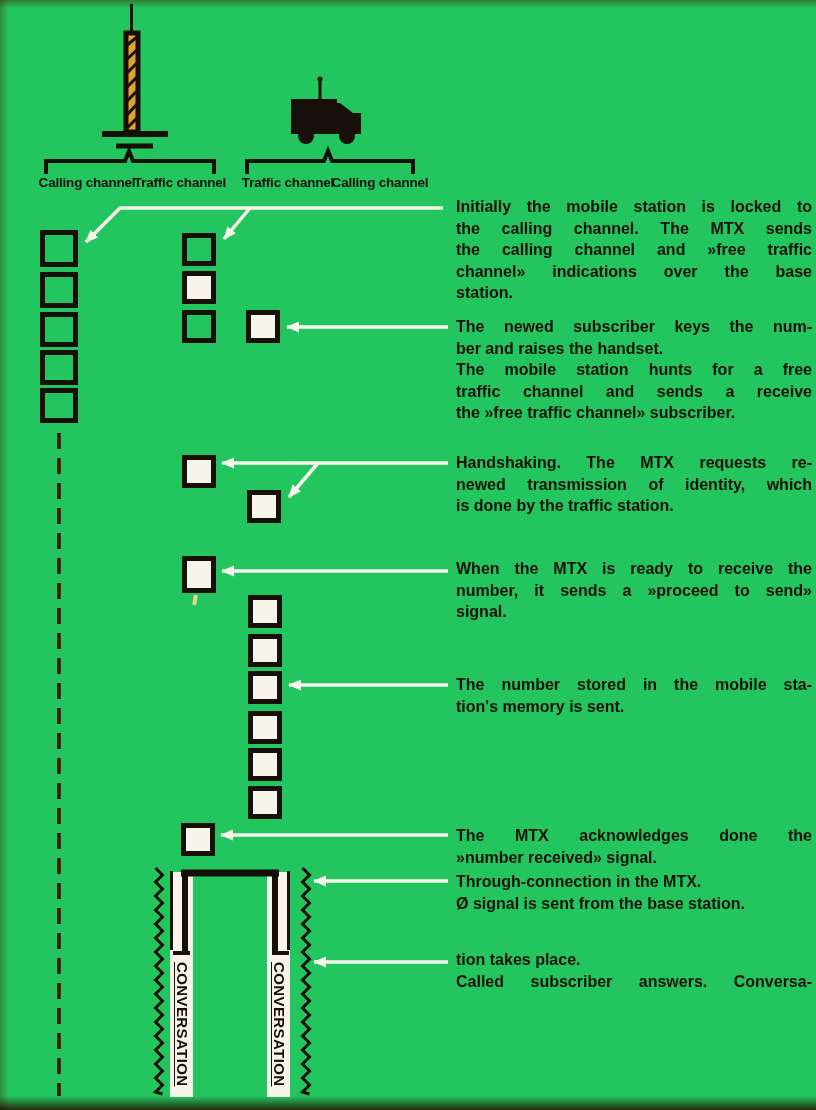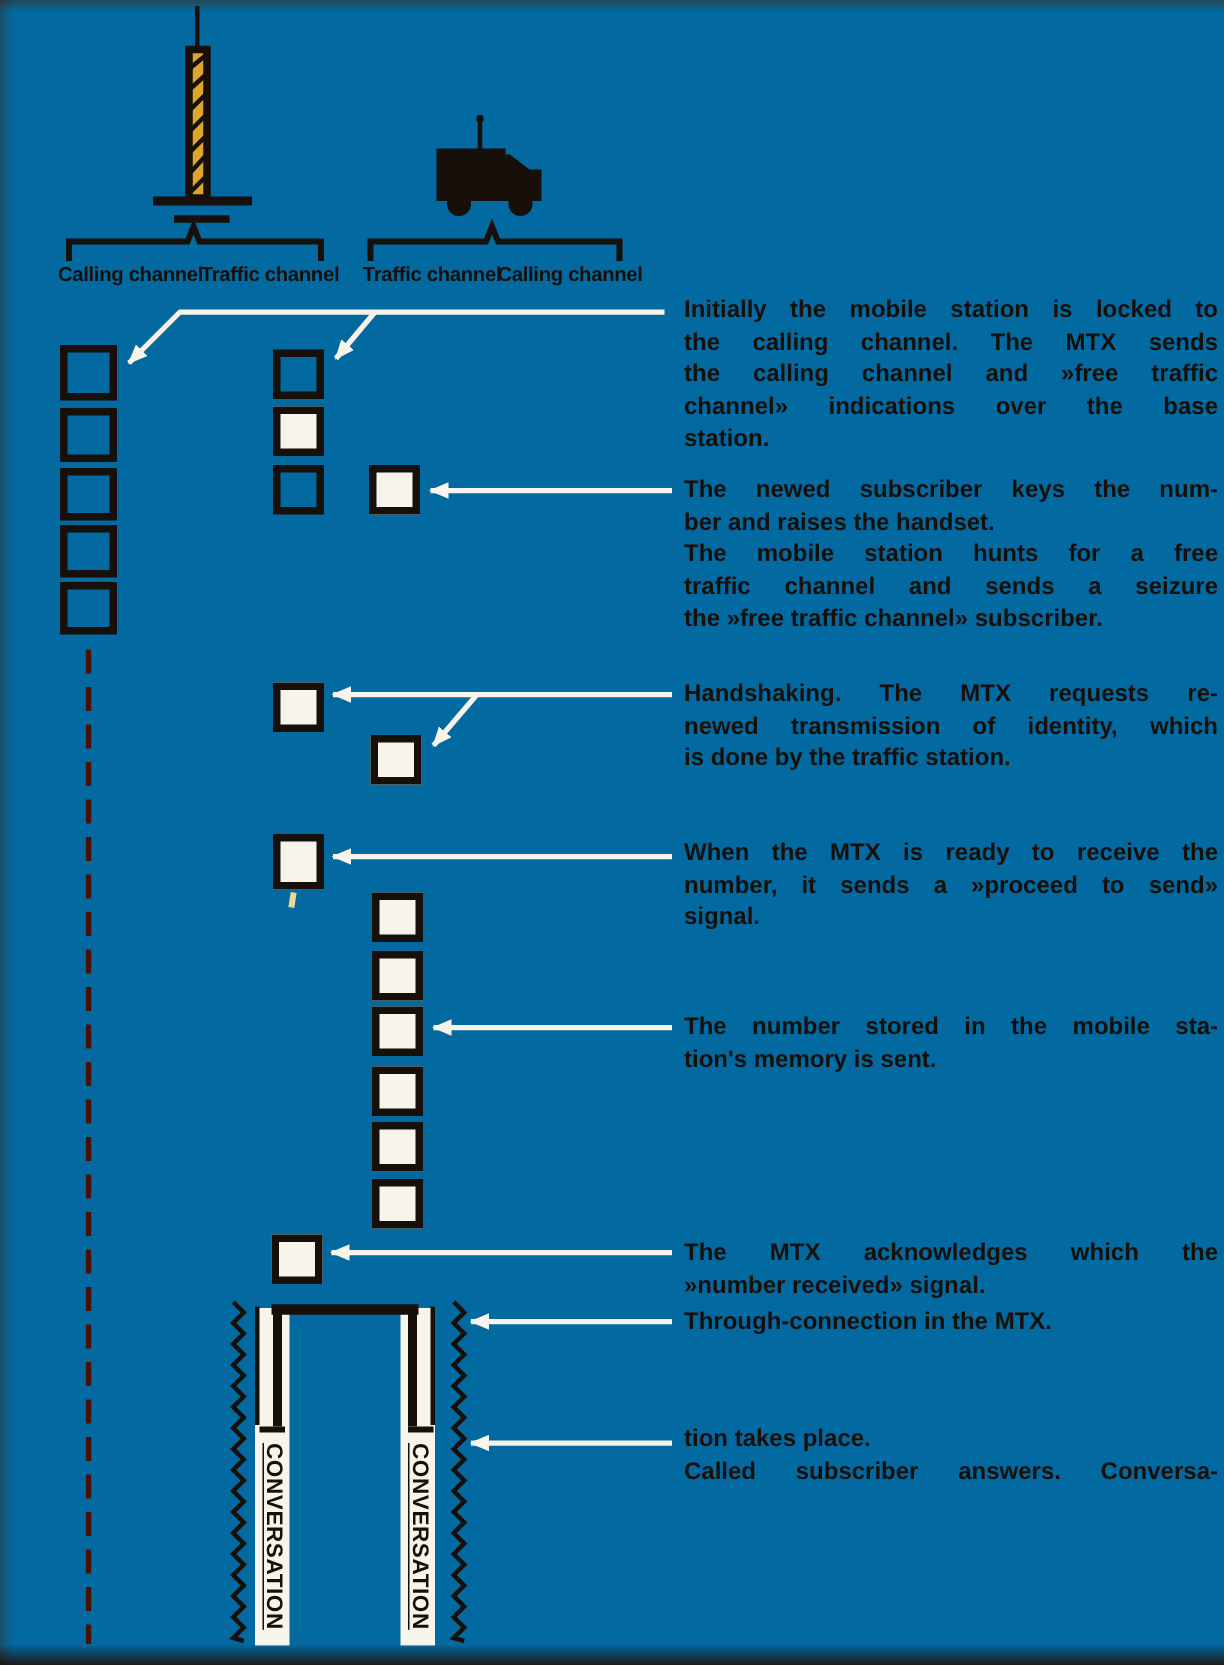--- a/index.html
+++ b/index.html
@@ -1,18 +1,18 @@
 <!DOCTYPE html>
 <html><head>
 <meta charset="utf-8">
 <style>
   html,body{margin:0;padding:0;background:#b96f0c;}
   #page{
     position:relative;width:816px;height:1110px;overflow:hidden;
-    background:#0369a1;
+    background:#22c55e;
     font-family:"Liberation Sans",sans-serif;color:#17100a;text-decoration:underline;
   }
   .vign-top{position:absolute;left:0;top:0;width:816px;height:8px;
     background:linear-gradient(rgba(70,30,0,.45),rgba(70,30,0,0));}
   .vign-left{position:absolute;left:0;top:0;width:9px;height:1110px;
     background:linear-gradient(90deg,rgba(70,30,0,.35),rgba(70,30,0,0));}
   .vign-bottom{position:absolute;left:0;bottom:0;width:816px;height:14px;
     background:linear-gradient(rgba(50,20,0,0),rgba(35,12,0,.85));}
 
   .sq{position:absolute;border:5px solid #17100a;background:transparent;box-sizing:border-box;}
@@ -137,43 +137,44 @@
         <div class="jline">Initially the mobile station is locked to</div>
         <div class="jline">the calling channel. The MTX sends</div>
         <div class="jline">the calling channel and »free traffic</div>
         <div class="jline">channel» indications over the base</div>
         <div class="jline jlast">station.</div>
       </div>
     <div class="note" style="top:316px;">
         <div class="jline">The newed subscriber keys the num-</div>
         <div class="jline jlast">ber and raises the handset.</div>
         <div class="jline">The mobile station hunts for a free</div>
-        <div class="jline">traffic channel and sends a seizure</div>
+        <div class="jline">traffic channel and sends a receive</div>
         <div class="jline jlast">the »free traffic channel» subscriber.</div>
       </div>
     <div class="note" style="top:452px;">
         <div class="jline">Handshaking. The MTX requests re-</div>
         <div class="jline">newed transmission of identity, which</div>
         <div class="jline jlast">is done by the traffic station.</div>
       </div>
     <div class="note" style="top:558px;">
         <div class="jline">When the MTX is ready to receive the</div>
         <div class="jline">number, it sends a »proceed to send»</div>
         <div class="jline jlast">signal.</div>
       </div>
     <div class="note" style="top:674px;">
         <div class="jline">The number stored in the mobile sta-</div>
         <div class="jline jlast">tion's memory is sent.</div>
       </div>
     <div class="note" style="top:825px;">
-        <div class="jline">The MTX acknowledges which the</div>
+        <div class="jline">The MTX acknowledges done the</div>
         <div class="jline jlast">»number received» signal.</div>
       </div>
     <div class="note" style="top:871px;">
         <div class="jline jlast">Through-connection in the MTX.</div>
+        <div class="jline jlast">Ø signal is sent from the base station.</div>
       </div>
     <div class="note" style="top:949px;">
         <div class="jline jlast">tion takes place.</div>
         <div class="jline">Called subscriber answers. Conversa-</div>
       </div>
   </div>
 
   <div class="vign-top"></div>
   <div class="vign-left"></div>
   <div class="vign-bottom"></div>

